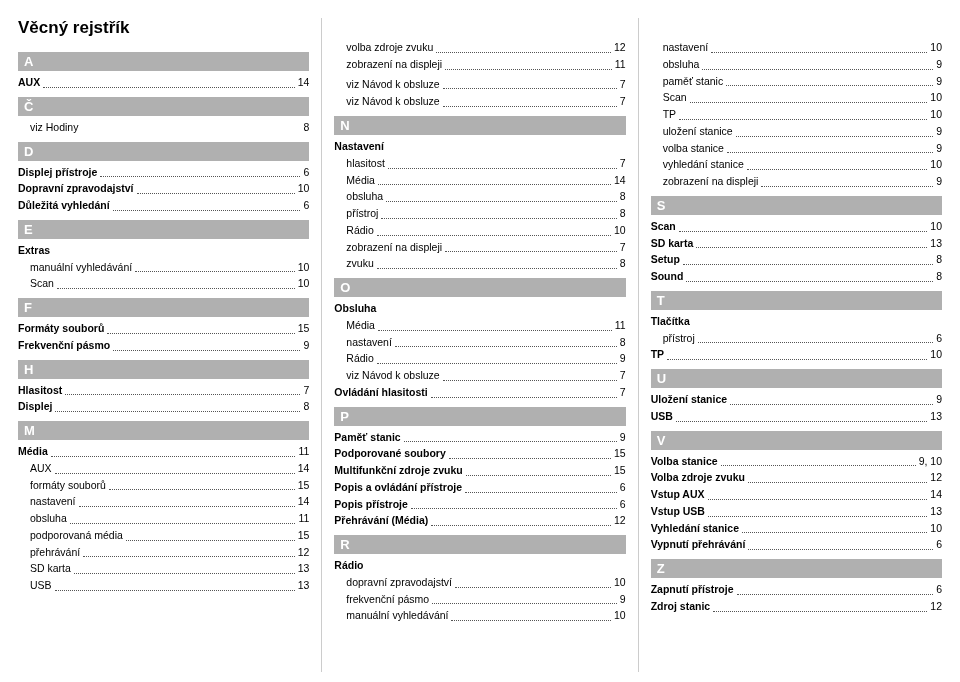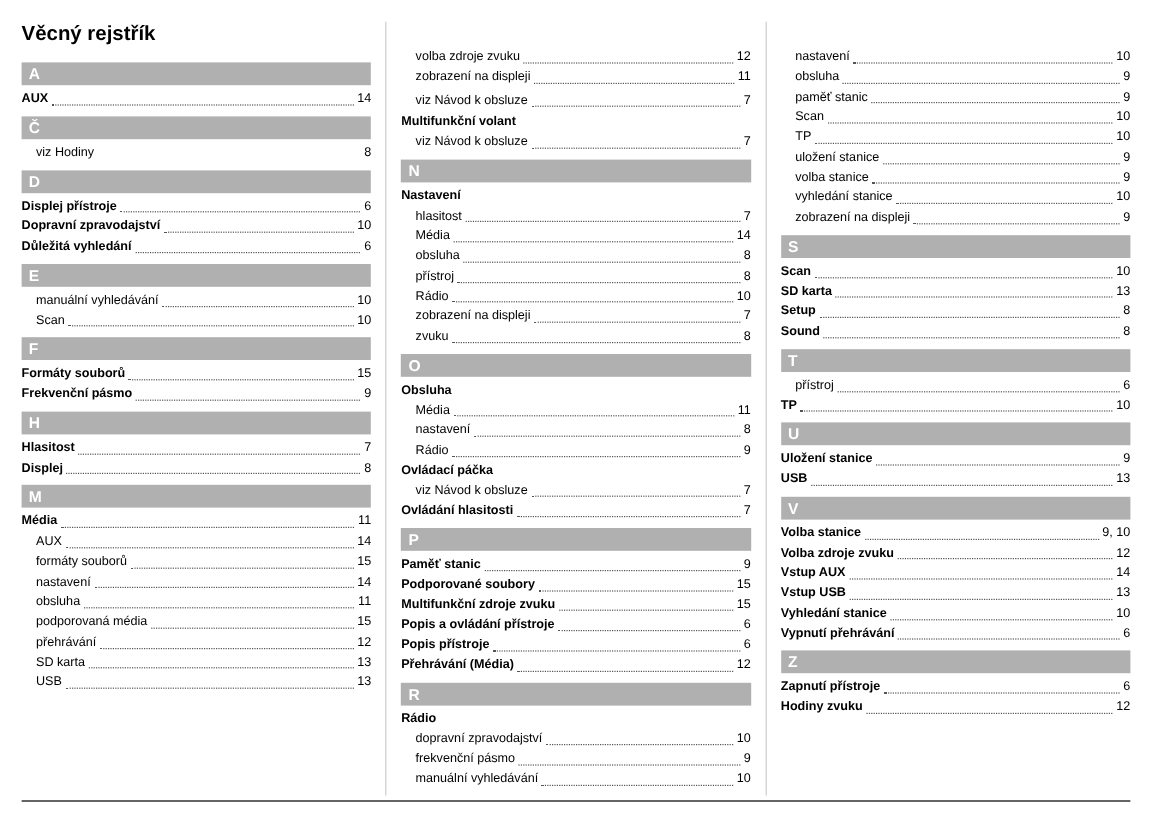--- a/index.html
+++ b/index.html
@@ -7,21 +7,21 @@
       font-family: Arial, Helvetica, sans-serif;
       font-size: 11px;
       background: #fff;
       color: #000;
       width: 960px;
       min-height: 682px;
     }
 
     .page {
       display: flex;
-      flex-direction: column;
+      flex-direction: row;
       padding: 18px 18px 10px 18px;
       height: 682px;
     }
 
     .content-area {
       display: flex;
       flex: 1;
       gap: 0;
     }
 
@@ -142,20 +142,23 @@
         <span class="entry-page">10</span>
       </div>
       <div class="entry">
         <span class="entry-label bold">Důležitá vyhledání</span>
         <span class="entry-dots"></span>
         <span class="entry-page">6</span>
       </div>
 
       <div class="section-letter">E</div>
       <div class="entry">
+        <span class="entry-label bold">Extras</span>
+      </div>
+      <div class="entry">
         <span class="entry-label indented">manuální vyhledávání</span>
         <span class="entry-dots"></span>
         <span class="entry-page">10</span>
       </div>
       <div class="entry">
         <span class="entry-label indented">Scan</span>
         <span class="entry-dots"></span>
         <span class="entry-page">10</span>
       </div>
 
@@ -250,23 +253,20 @@
       <div style="margin-top:4px">
         <div class="entry-viz" style="display:flex; align-items:flex-end;">
           <span>viz Návod k obsluze</span>
           <span class="entry-dots"></span>
           <span class="entry-page">7</span>
         </div>
       </div>
 
       <div style="margin-top:2px">
         <div class="entry">
-          <span class="entry-label bold">Multifunkční volant</span>
-        </div>
-        <div class="entry">
           <span class="entry-label indented">viz Návod k obsluze</span>
           <span class="entry-dots"></span>
           <span class="entry-page">7</span>
         </div>
       </div>
 
       <div class="section-letter">N</div>
       <div class="entry">
         <span class="entry-label bold">Nastavení</span>
       </div>
@@ -319,23 +319,20 @@
         <span class="entry-label indented">nastavení</span>
         <span class="entry-dots"></span>
         <span class="entry-page">8</span>
       </div>
       <div class="entry">
         <span class="entry-label indented">Rádio</span>
         <span class="entry-dots"></span>
         <span class="entry-page">9</span>
       </div>
       <div class="entry">
-        <span class="entry-label bold">Ovládací páčka</span>
-      </div>
-      <div class="entry">
         <span class="entry-label indented">viz Návod k obsluze</span>
         <span class="entry-dots"></span>
         <span class="entry-page">7</span>
       </div>
       <div class="entry">
         <span class="entry-label bold">Ovládání hlasitosti</span>
         <span class="entry-dots"></span>
         <span class="entry-page">7</span>
       </div>
 
@@ -460,20 +457,23 @@
         <span class="entry-page">8</span>
       </div>
       <div class="entry">
         <span class="entry-label bold">Sound</span>
         <span class="entry-dots"></span>
         <span class="entry-page">8</span>
       </div>
 
       <div class="section-letter">T</div>
       <div class="entry">
+        <span class="entry-label bold">Tlačítka</span>
+      </div>
+      <div class="entry">
         <span class="entry-label indented">přístroj</span>
         <span class="entry-dots"></span>
         <span class="entry-page">6</span>
       </div>
       <div class="entry">
         <span class="entry-label bold">TP</span>
         <span class="entry-dots"></span>
         <span class="entry-page">10</span>
       </div>
 
@@ -521,21 +521,21 @@
         <span class="entry-page">6</span>
       </div>
 
       <div class="section-letter">Z</div>
       <div class="entry">
         <span class="entry-label bold">Zapnutí přístroje</span>
         <span class="entry-dots"></span>
         <span class="entry-page">6</span>
       </div>
       <div class="entry">
-        <span class="entry-label bold">Hodiny zvuku</span>
+        <span class="entry-label bold">Zdroj stanic</span>
         <span class="entry-dots"></span>
         <span class="entry-page">12</span>
       </div>
     </div>
 
   </div>
 
   <div class="footer">
     
     

